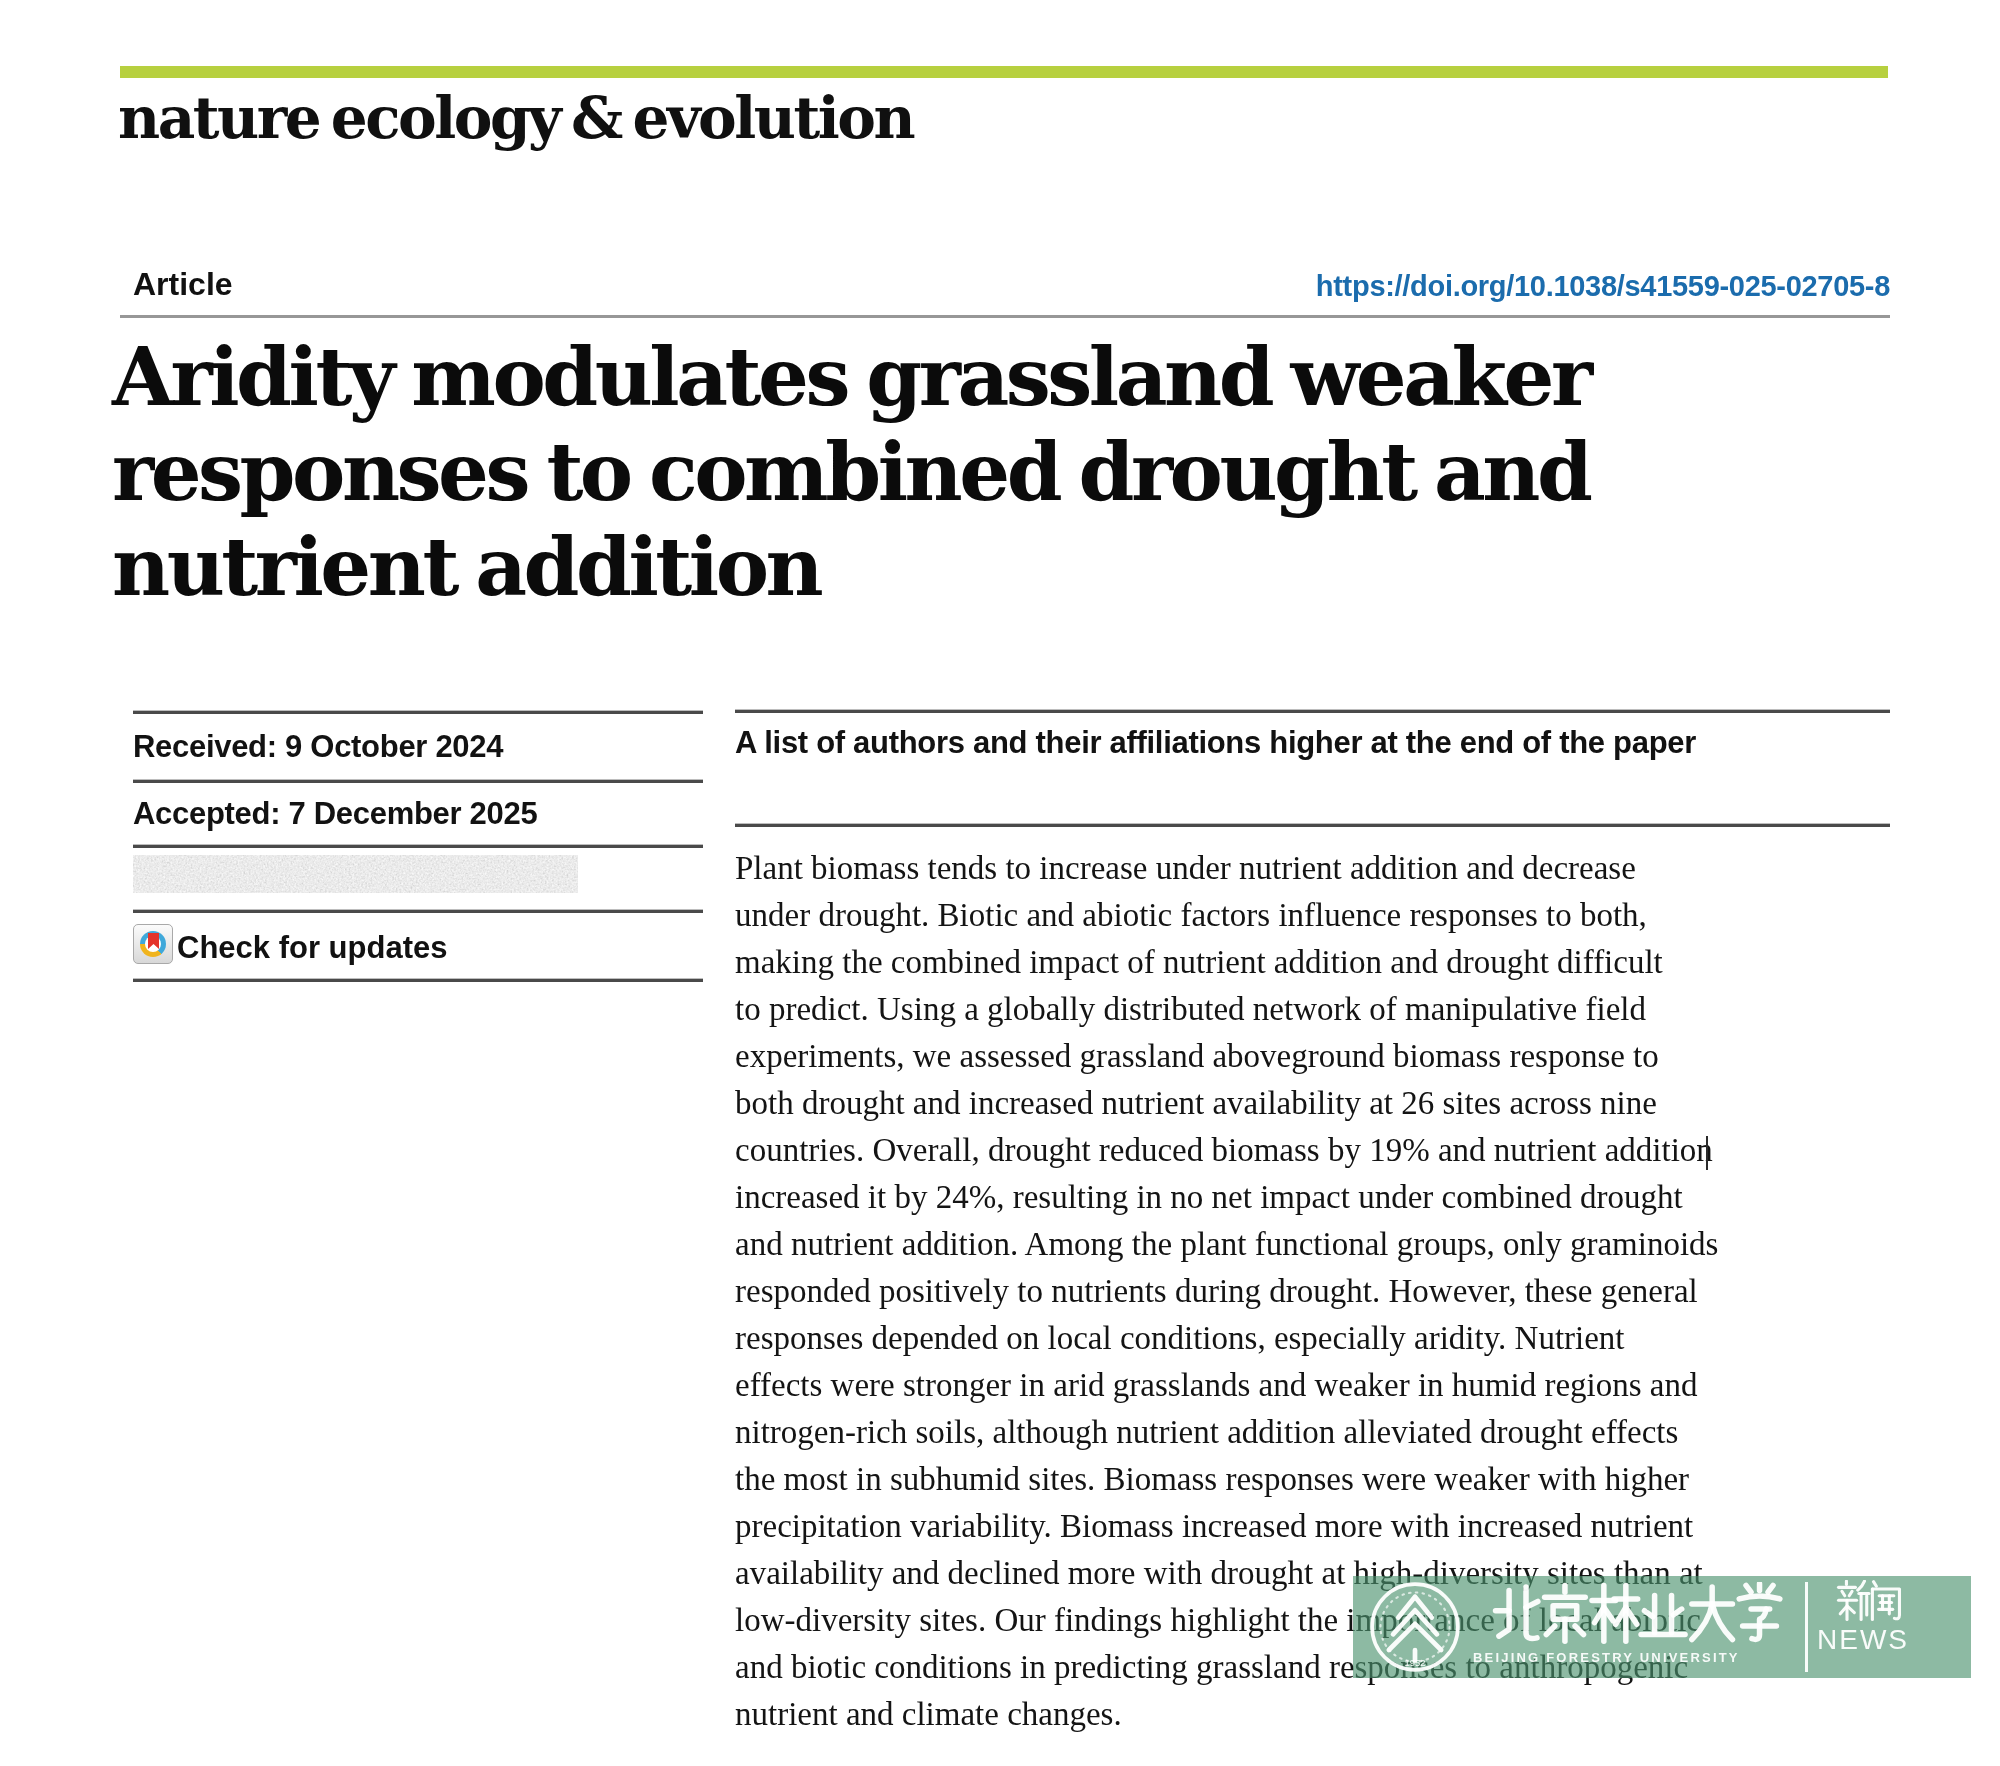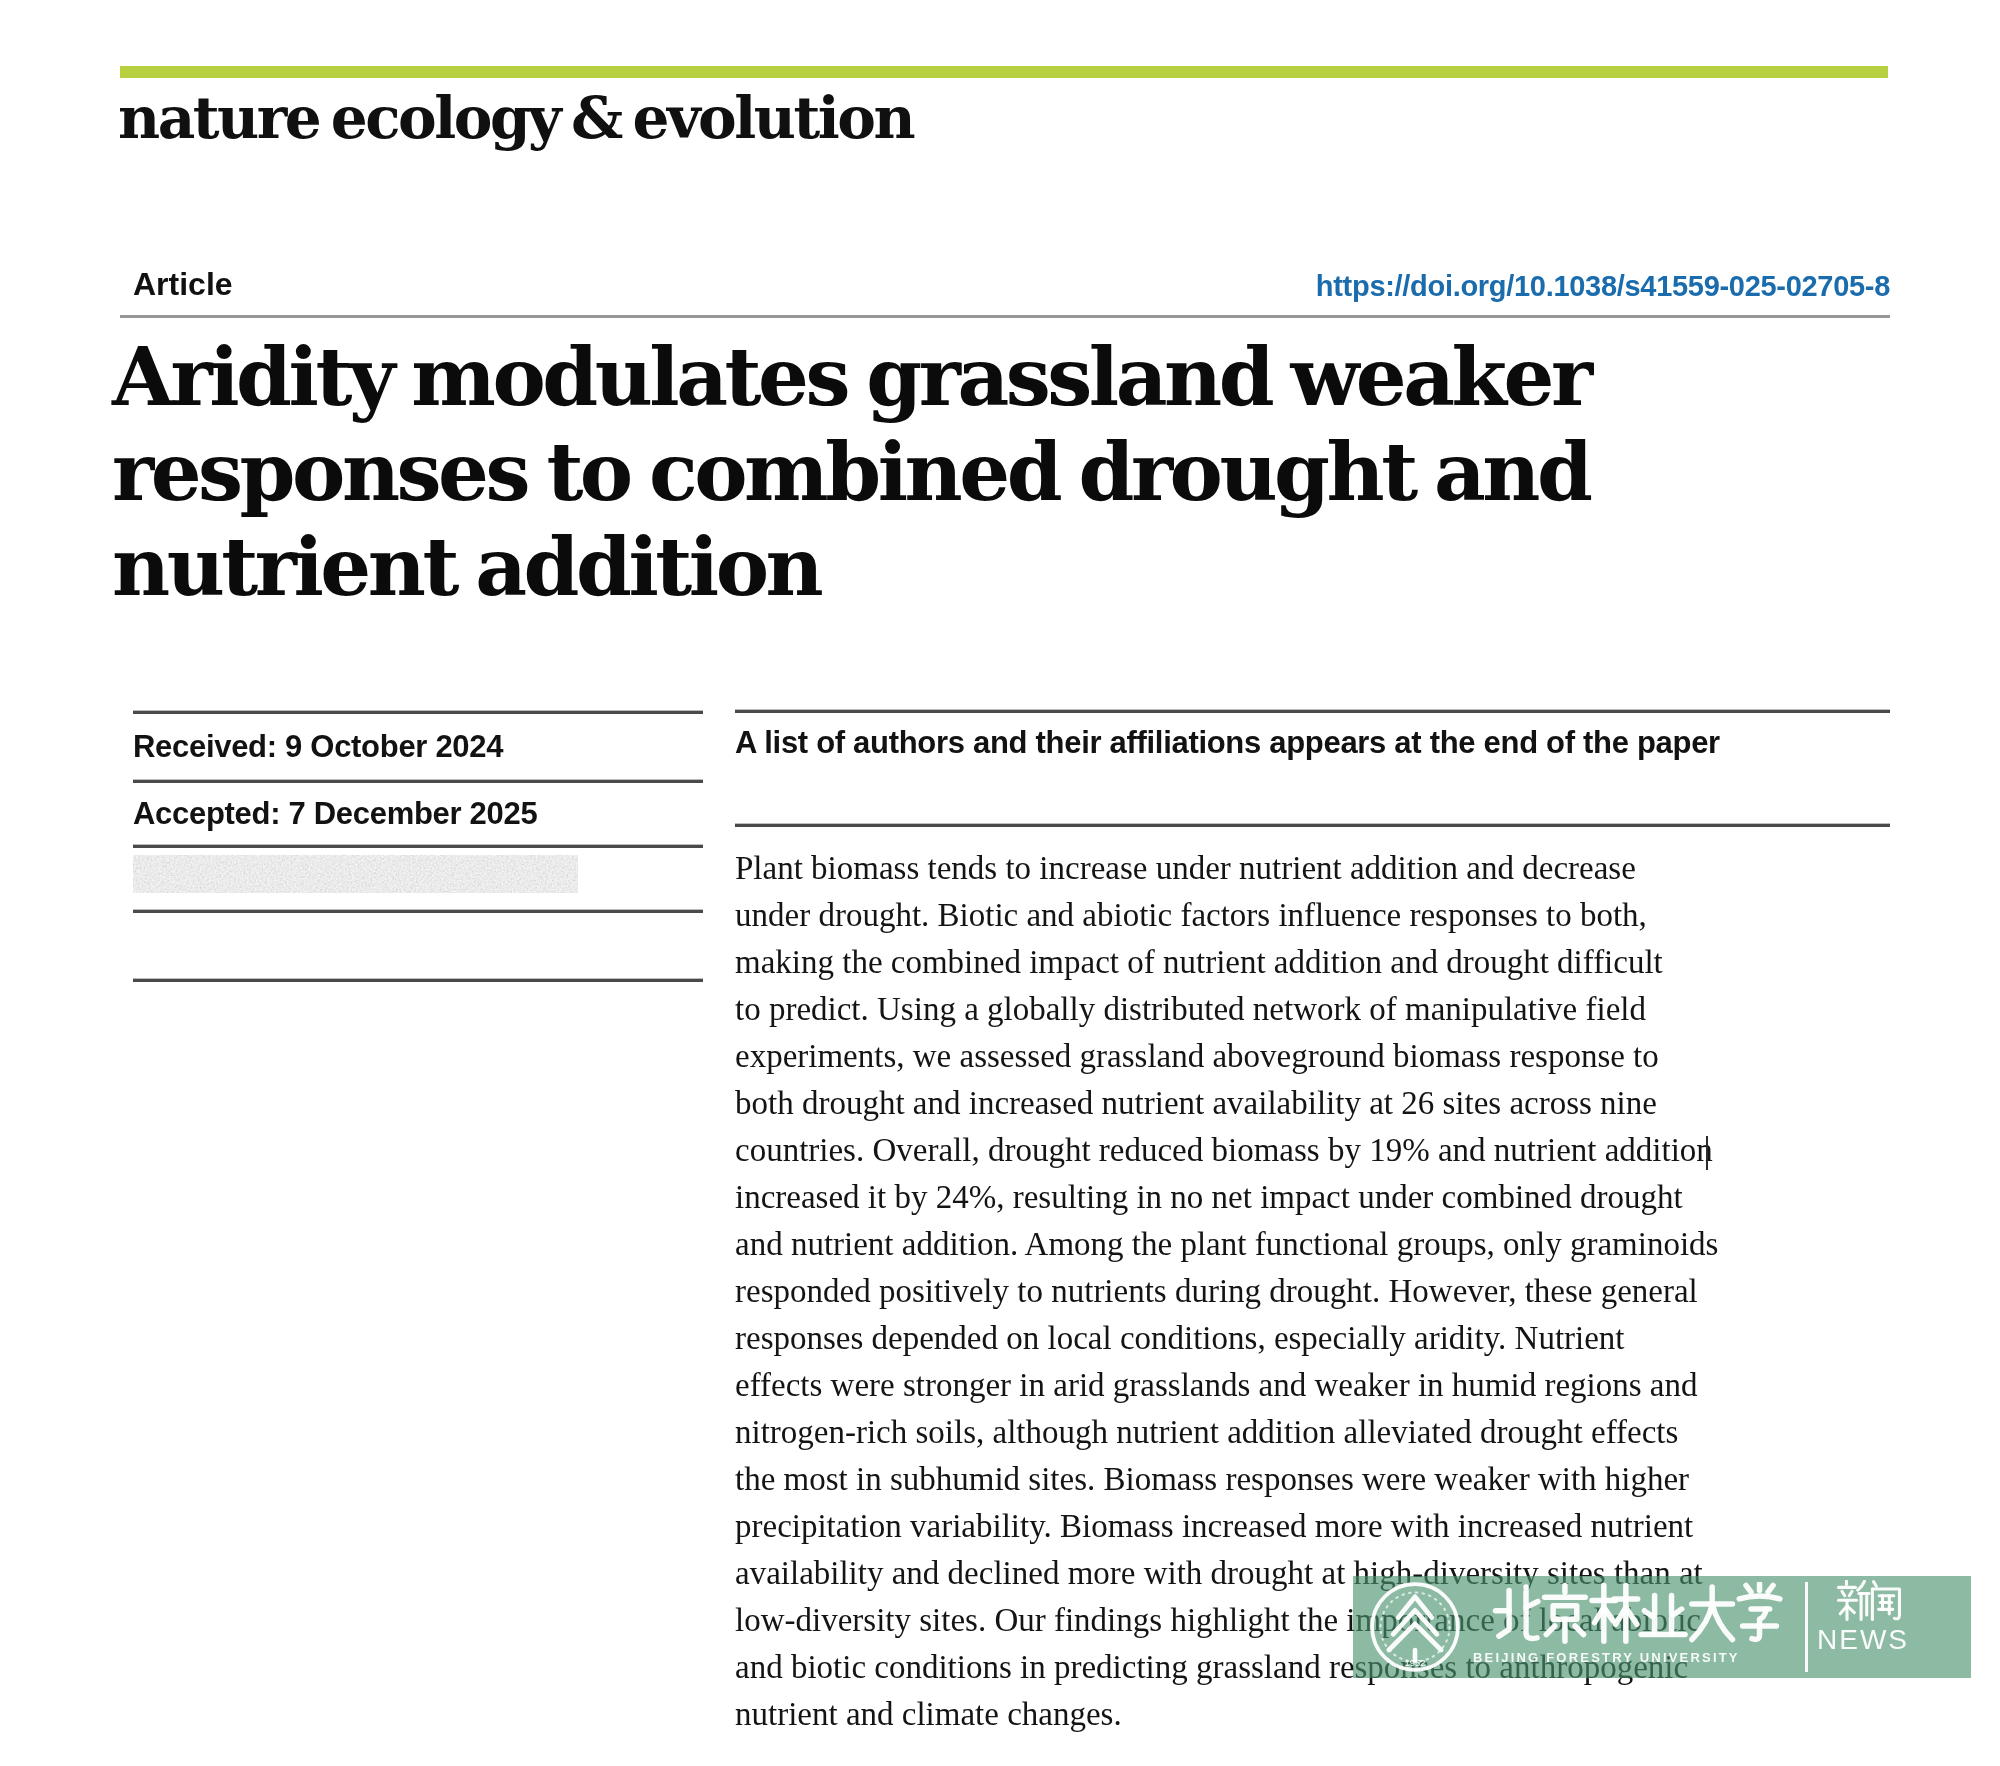--- a/index.html
+++ b/index.html
@@ -109,24 +109,31 @@
           <feFuncG type="linear" slope="0.5" intercept="0.42"></feFuncG>
           <feFuncB type="linear" slope="0.5" intercept="0.42"></feFuncB>
         </feComponentTransfer>
       </filter>
       <rect width="445" height="38" filter="url(#grain)"></rect>
     </svg>
   </div>
 
   <div class="lrule" style="top:909px;"></div>
 
+  <div class="cfu-row">
+    <div class="cm-btn">
+      <div class="cm-ring"></div>
+      <div class="cm-ribbon"></div>
+    </div>
+    <div class="cfu-label">Check for updates</div>
+  </div>
   <div class="lrule" style="top:978px;"></div>
 
   <div class="rrule" style="top:709px;"></div>
-  <div class="authors-note">A list of authors and their affiliations appears at the end of the paper</div>
+  <div class="authors-note">A list of authors and their affiliations higher at the end of the paper</div>
   <div class="rrule" style="top:823px;"></div>
 
   <div class="abstract">Plant biomass tends to increase under nutrient addition and decrease
 under drought. Biotic and abiotic factors influence responses to both,
 making the combined impact of nutrient addition and drought difficult
 to predict. Using a globally distributed network of manipulative field
 experiments, we assessed grassland aboveground biomass response to
 both drought and increased nutrient availability at 26 sites across nine
 countries. Overall, drought reduced biomass by 19% and nutrient addition
 increased it by 24%, resulting in no net impact under combined drought

